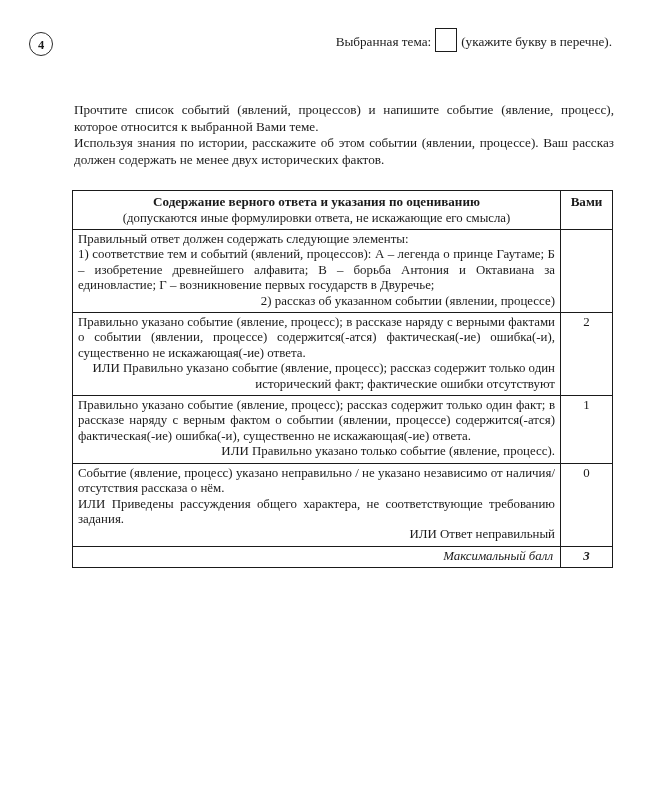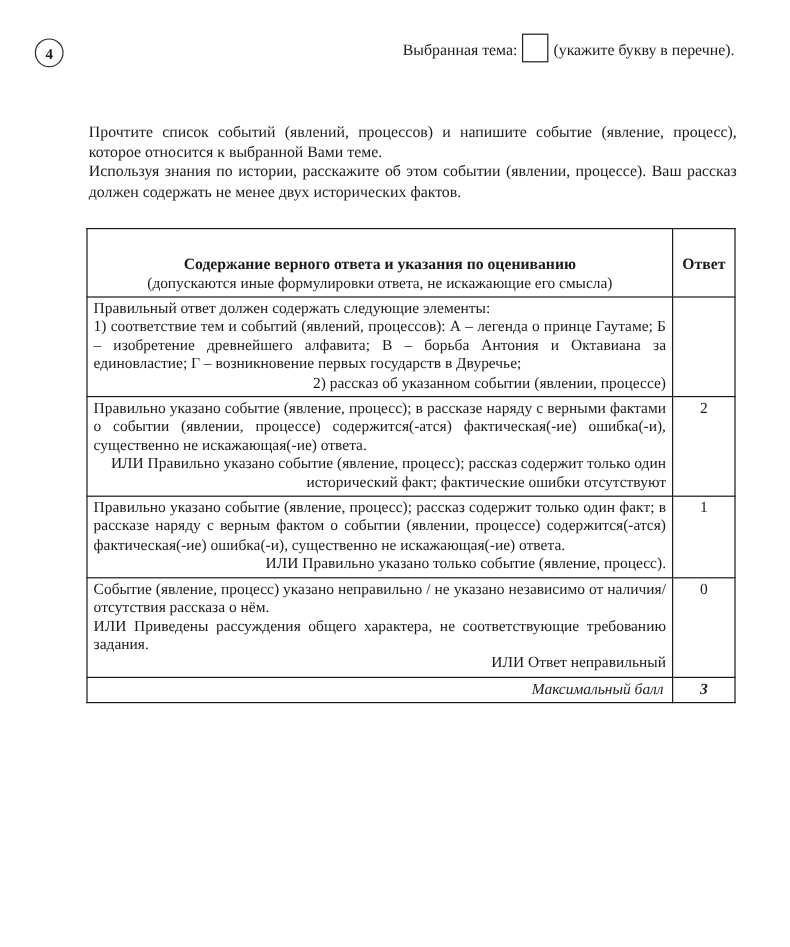--- a/index.html
+++ b/index.html
@@ -97,21 +97,21 @@
     border: 1.1px solid #1a1a1a;
     vertical-align: top;
     padding: 2px 5px 3px 5px;
     line-height: 15.4px;
   }
   .col-content { width: 488px; }
   .col-score   { width: 52px; }
 
   .rubric-table thead th {
     text-align: center;
-    padding-top: 21px;
+    padding-top: 3px;
     padding-bottom: 3px;
   }
   .head-title {
     font-weight: bold;
     font-size: 13.1px;
     line-height: 16px;
   }
   .head-sub {
     font-weight: normal;
     font-size: 12.8px;
@@ -170,21 +170,21 @@
     <colgroup>
       <col class="col-content">
       <col class="col-score">
     </colgroup>
     <thead>
       <tr>
         <th>
           <div class="head-title">Содержание верного ответа и указания по оцениванию</div>
           <div class="head-sub">(допускаются иные формулировки ответа, не искажающие его смысла)</div>
         </th>
-        <th class="head-score">Ответ</th>
+        <th class="head-score">Вами</th>
       </tr>
     </thead>
     <tbody id="rubric-body">
         <tr>
           <td class="cell-text">
             <div>Правильный ответ должен содержать следующие элементы:</div>
             <div>1) соответствие тем и событий (явлений, процессов): А – легенда о принце Гаутаме; Б – изобретение древнейшего алфавита; В – борьба Антония и Октавиана за единовластие; Г – возникновение первых государств в Двуречье;</div>
             <div class="last-line">2) рассказ об указанном событии (явлении, процессе)</div>
           </td>
           <td class="score"></td>

